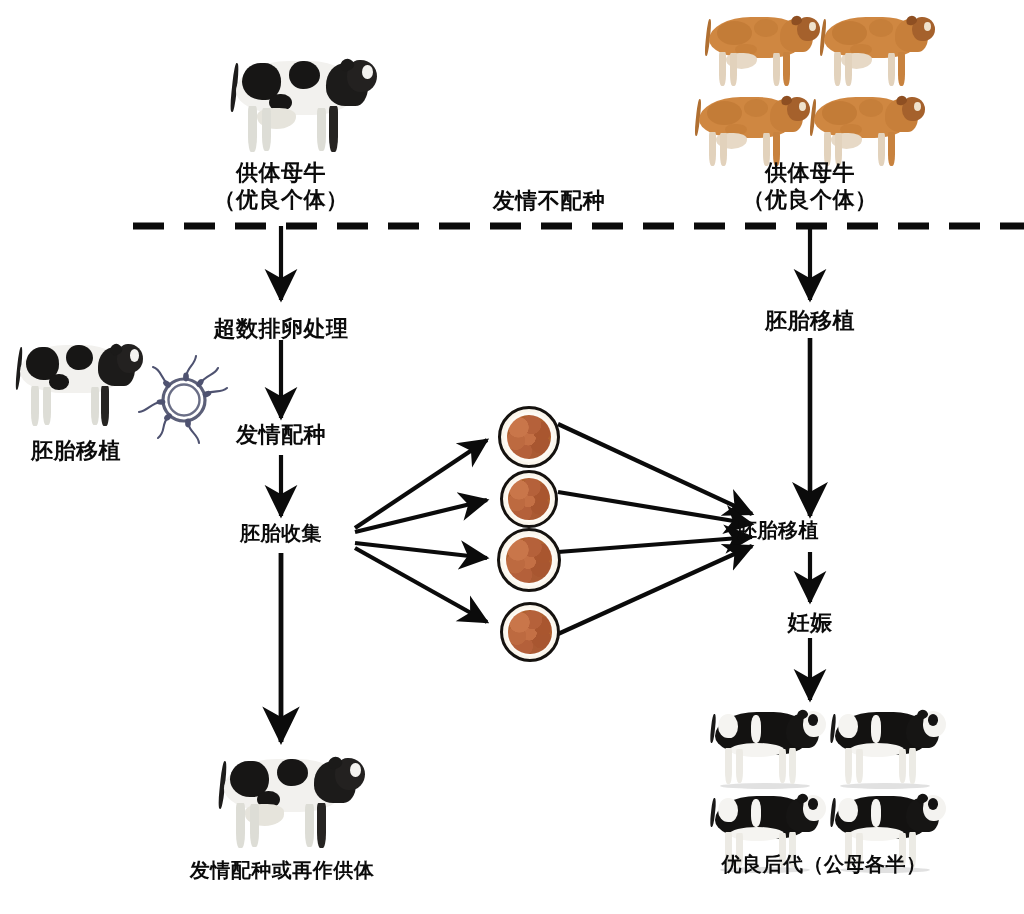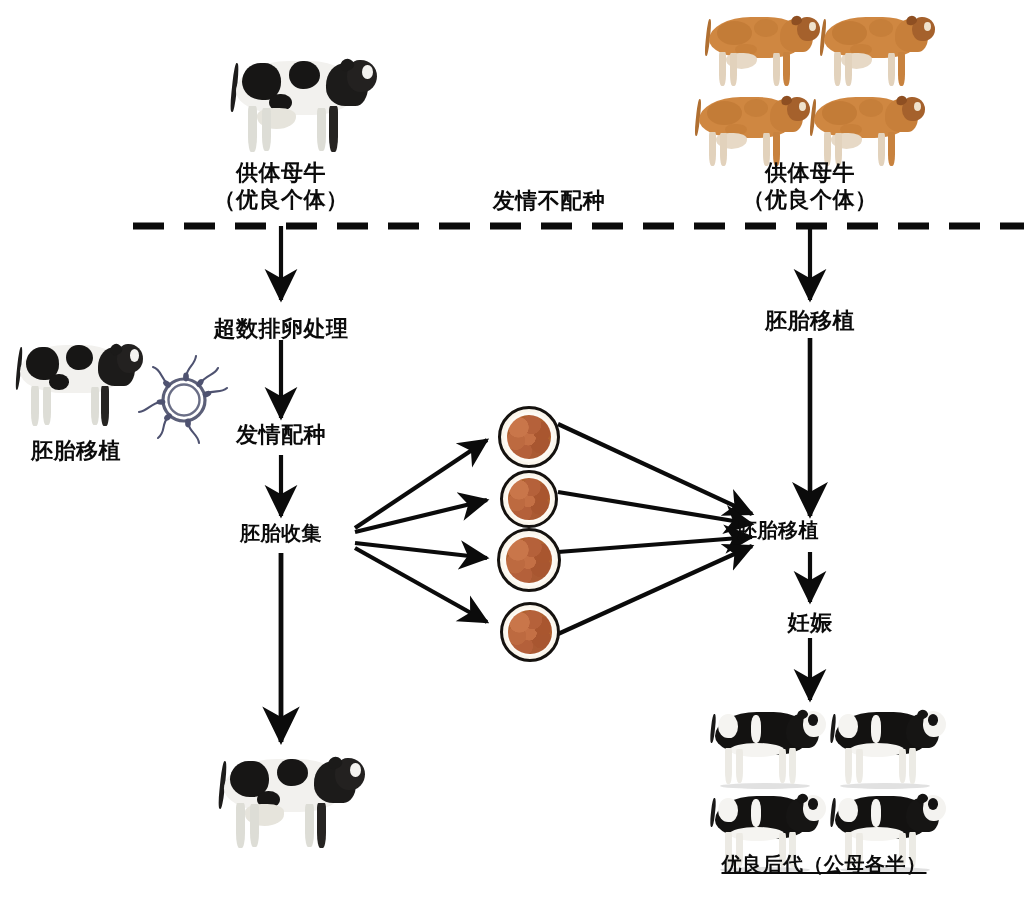--- a/index.html
+++ b/index.html
@@ -368,20 +368,21 @@
       <div class="leg lb"></div>
         <div class="leg lb2"></div>
       <div class="leg lf2"></div>
         <div class="leg lf"></div>
       <div class="neck"></div>
         <div class="head"></div>
         <div class="ear"></div>
         <div class="blaze"></div>
     </div>
   </div>
+  <div class="lbl sz24" style="left:282px;top:858px;">发情配种或再作供体</div>
 
   <div class="cowwrap" style="left:706px;top:700px;width:118px;height:86px;">
     <div class="cow calf">
       <div class="shadow"></div>
       <div class="tail"></div>
         <div class="torso"></div>
       <div class="patch p1"></div>
         <div class="patch p2"></div>
         <div class="patch p3"></div>
       <div class="leg lb"></div>
@@ -441,15 +442,15 @@
       <div class="leg lb"></div>
         <div class="leg lb2"></div>
       <div class="leg lf2"></div>
         <div class="leg lf"></div>
       <div class="neck"></div>
         <div class="head"></div>
         <div class="ear"></div>
         <div class="blaze"></div>
     </div>
   </div>
-  <div class="lbl sz24" style="left:824px;top:852px;text-decoration:underline;">优良后代（公母各半）</div>
+  <div class="lbl sz24" style="left:824px;top:852px;">优良后代（公母各半）</div>
 
 </div>
 
 </body></html>

